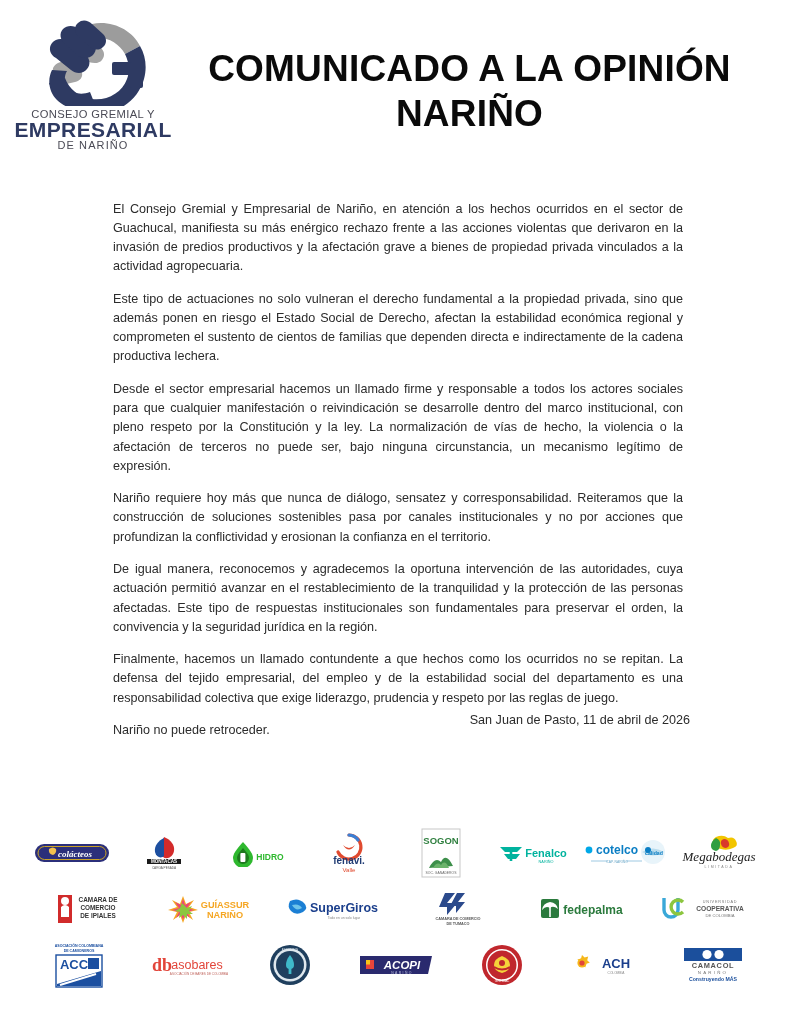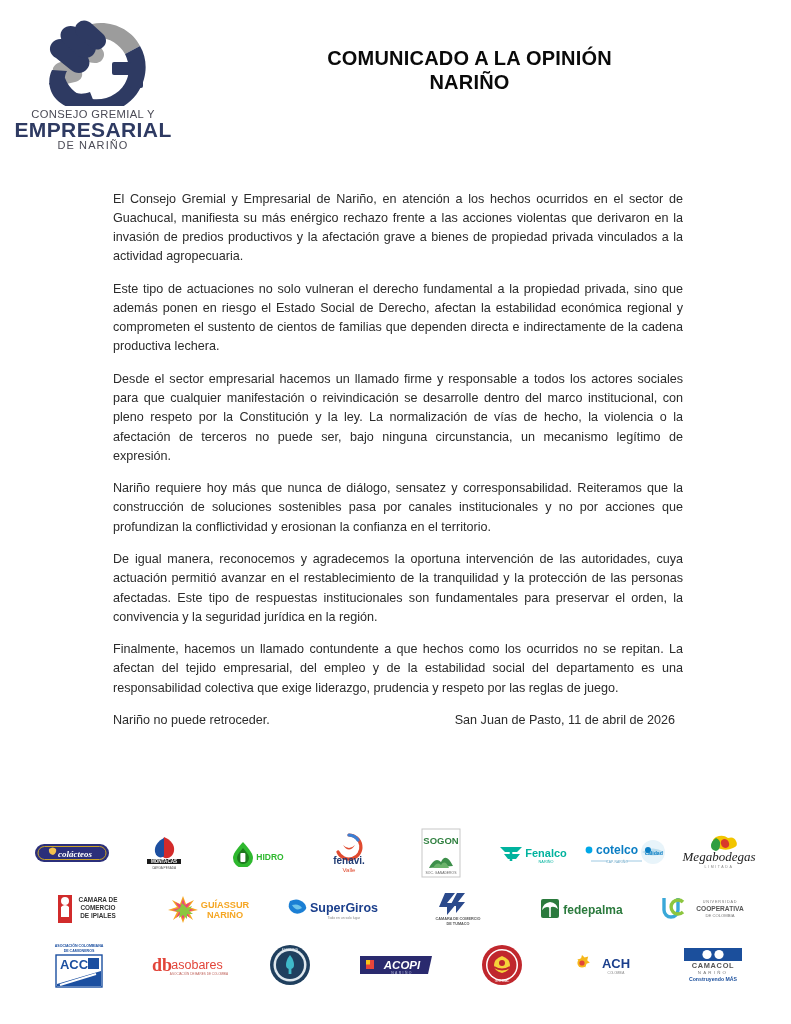--- a/index.html
+++ b/index.html
@@ -62,49 +62,49 @@
     margin-top: -1px;
   }
 
   .title-wrap {
     flex: 1;
     padding: 32px 44px 0 6px;
   }
   .doc-title {
     font-family: "Liberation Sans", sans-serif;
     font-weight: bold;
-    font-size: 20px;
+    font-size: 37px;
     line-height: 1.22;
     letter-spacing: 0.2px;
     text-align: center;
     color: #0a0a0a;
     margin: 0;
   }
 
   
   .body-col {
     position: absolute;
     left: 113px;
-    top: 190px;
+    top: 200px;
     width: 570px;
   }
   .para {
     margin: 0 0 13.5px 0;
     font-size: 12.6px;
     line-height: 1.52;
     text-align: justify;
     color: #2b2b2b;
     font-family: "Liberation Sans", sans-serif;
   }
   .para.gap-extra { }
   .para.last-line { margin-bottom: 0; }
 
   .signoff {
     position: absolute;
-    left: 113px;
+    left: 128px;
     top: 713px;
     width: 570px;
     text-align: right;
     padding-right: 8px;
     font-size: 12.6px;
     color: #2b2b2b;
     box-sizing: border-box;
   }
 
   
@@ -171,21 +171,21 @@
     </h1>
   </div>
 </div>
 
 <div class="body-col">
   <p class="para">El Consejo Gremial y Empresarial de Nariño, en atención a los hechos ocurridos en el sector de Guachucal, manifiesta su más enérgico rechazo frente a las acciones violentas que derivaron en la invasión de predios productivos y la afectación grave a bienes de propiedad privada vinculados a la actividad agropecuaria.</p>
   <p class="para">Este tipo de actuaciones no solo vulneran el derecho fundamental a la propiedad privada, sino que además ponen en riesgo el Estado Social de Derecho, afectan la estabilidad económica regional y comprometen el sustento de cientos de familias que dependen directa e indirectamente de la cadena productiva lechera.</p>
   <p class="para">Desde el sector empresarial hacemos un llamado firme y responsable a todos los actores sociales para que cualquier manifestación o reivindicación se desarrolle dentro del marco institucional, con pleno respeto por la Constitución y la ley. La normalización de vías de hecho, la violencia o la afectación de terceros no puede ser, bajo ninguna circunstancia, un mecanismo legítimo de expresión.</p>
   <p class="para gap-extra">Nariño requiere hoy más que nunca de diálogo, sensatez y corresponsabilidad. Reiteramos que la construcción de soluciones sostenibles pasa por canales institucionales y no por acciones que profundizan la conflictividad y erosionan la confianza en el territorio.</p>
   <p class="para"> De igual manera, reconocemos y agradecemos la oportuna intervención de las autoridades, cuya actuación permitió avanzar en el restablecimiento de la tranquilidad y la protección de las personas afectadas. Este tipo de respuestas institucionales son fundamentales para preservar el orden, la convivencia y la seguridad jurídica en la región.</p>
-  <p class="para">Finalmente, hacemos un llamado contundente a que hechos como los ocurridos no se repitan. La afectan del tejido empresarial, del empleo y de la estabilidad social del departamento es una responsabilidad colectiva que exige liderazgo, prudencia y respeto por las reglas de juego.</p>
+  <p class="para">Finalmente, hacemos un llamado contundente a que hechos como los ocurridos no se repitan. La defensa del tejido empresarial, del empleo y de la estabilidad social del departamento es una responsabilidad colectiva que exige liderazgo, prudencia y respeto por las reglas de juego.</p>
   <p class="para last-line">Nariño no puede retroceder.</p>
 </div>
 
 <div class="signoff">San Juan de Pasto, 11 de abril de 2026</div>
 
 <div class="logo-grid">
 
   <div class="logo-row">
 
     <div class="logo-cell">

